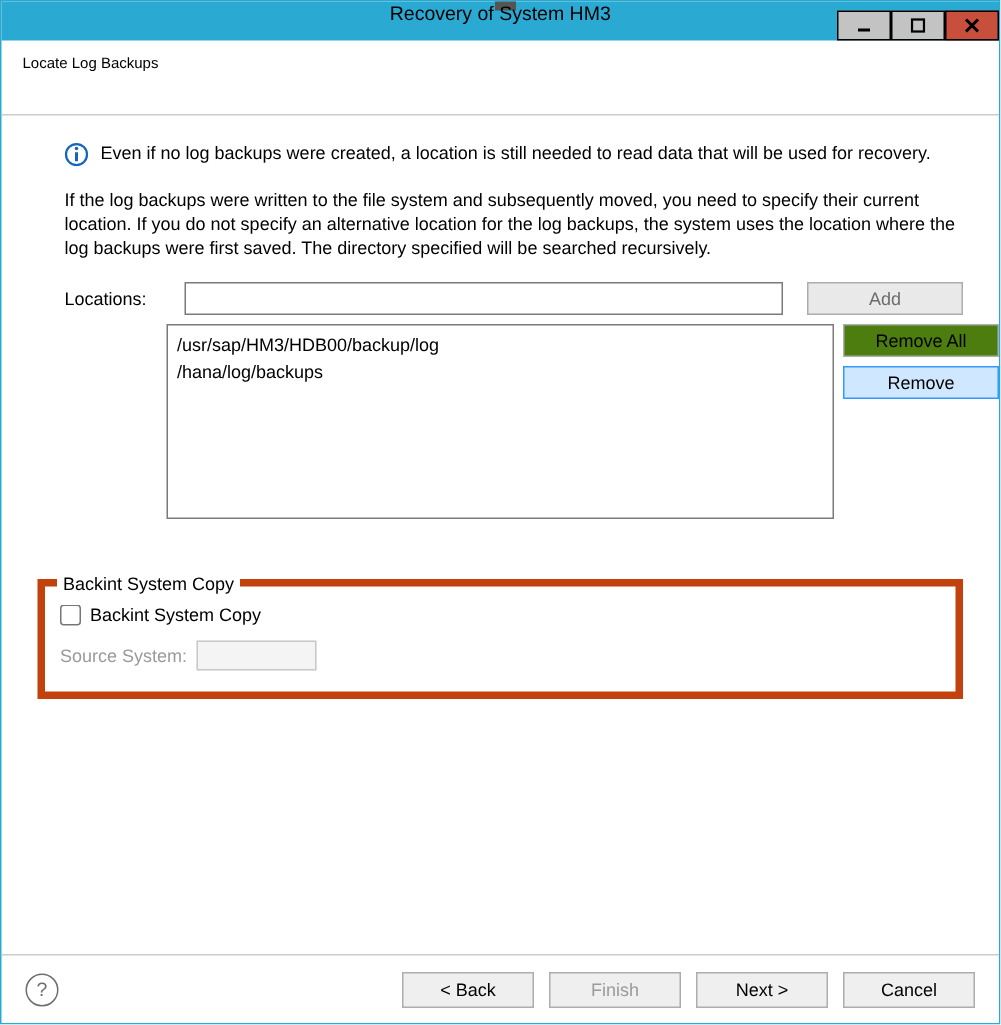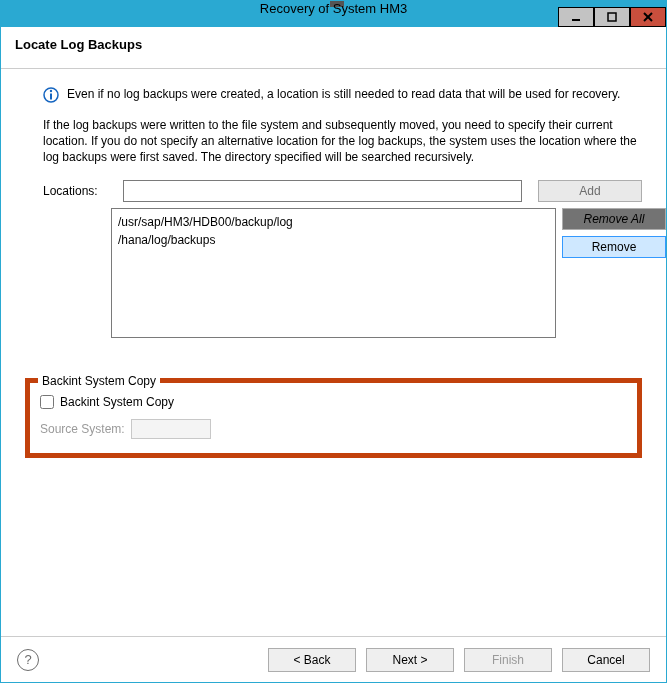--- a/index.html
+++ b/index.html
@@ -7,36 +7,36 @@
   .window { width: 667px; height: 683px; display: flex; flex-direction: column; border: 1px solid #2aa9d2; }
   .titlebar { height: 26px; background: #2aa9d2; display: flex; align-items: center; position: relative; flex-direction: column; }
   .titlebar .app-icon { width: 14px; height: 14px; margin-left: 6px; display:inline-block; background:#555; }
   .titlebar .title { position:absolute; left:0; right:0; text-align:center; font-size:13px; color:#000; pointer-events:none; }
   .win-controls { margin-left:auto; display:flex; height:100%; }
   .win-btn { width:36px; height:20px; background:#c3c3c3; border:1px solid #000; margin-top:0; display:flex; align-items:center; justify-content:center; font-family:Arial; font-size:11px; }
   .win-btn.close { background:#c94f3d; color:#000; font-weight:bold; }
   .win-btn svg { display:block; }
 
   .header { padding: 10px 14px 12px 14px; border-bottom:1px solid #ccc; }
-  .header h1 { font-size:13px; font-weight:bold; margin-bottom:4px; }
+  .header h1 { font-size:10px; font-weight:normal; margin-bottom:16px; }
   .header p { font-size:12px; }
 
   .body { flex:1; padding: 18px 20px 0 20px; position:relative; }
 
   .info-row { display:flex; align-items:flex-start; gap:8px; margin-bottom:14px; padding-left:22px; }
   .info-row .info-icon { width:16px; height:16px; flex:0 0 16px; }
   .info-row .text { font-size:12px; }
 
   .explain { font-size:12px; line-height:1.35; padding-left:22px; padding-right:4px; margin-bottom:14px; }
 
   .loc-row { display:flex; align-items:center; gap:16px; padding-left:22px; padding-right:4px; margin-bottom:6px; }
   .loc-row label { width:64px; }
   .loc-row input[type=text]{ flex:1; height:22px; border:1px solid #7a7a7a; padding:2px 4px; font-size:12px; }
   .side-btn { width:104px; height:22px; border:1px solid #adadad; background:#e9e9e9; font-size:12px; color:#6d6d6d; }
-  .side-btn.enabled { color:#000; background:#737373;font-style:italic; }
+  .side-btn.enabled { color:#000; background:#4d7c0f; }
   .side-btn.selected { background:#cfe8ff; border:1px solid #3399ff; color:#000; }
 
   .list-row { display:flex; gap:6px; padding-left:90px; padding-right:4px; }
   .list-box { flex:1; height:130px; border:1px solid #7a7a7a; background:#fff; padding:4px 6px; font-size:12px; }
   .list-box div { line-height:1.5; }
   .side-stack { display:flex; flex-direction:column; gap:6px; width:80px; }
 
   .fieldset { border:5px solid #c2410c; margin:40px 4px 0 4px; padding:8px 10px 14px 10px; position:relative; }
   .fieldset .legend { position:absolute; top:-9px; left:8px; background:#fff; padding:0 4px; font-size:12px; }
   .chk-row { display:flex; align-items:center; gap:6px; margin-bottom:10px; margin-top:4px; }
@@ -125,18 +125,18 @@
         <input type="text" disabled="" value="" style="">
       </div>
     </div>
 
   </div>
 
   <div class="footer">
     <div class="help">?</div>
     <div class="spacer"></div>
     <button class="nav-btn">&lt; Back</button>
+    <button class="nav-btn disabled">Finish</button>
     <button class="nav-btn">Next &gt;</button>
-    <button class="nav-btn disabled">Finish</button>
     <button class="nav-btn">Cancel</button>
   </div>
 
 </div>
 
 </body></html>

